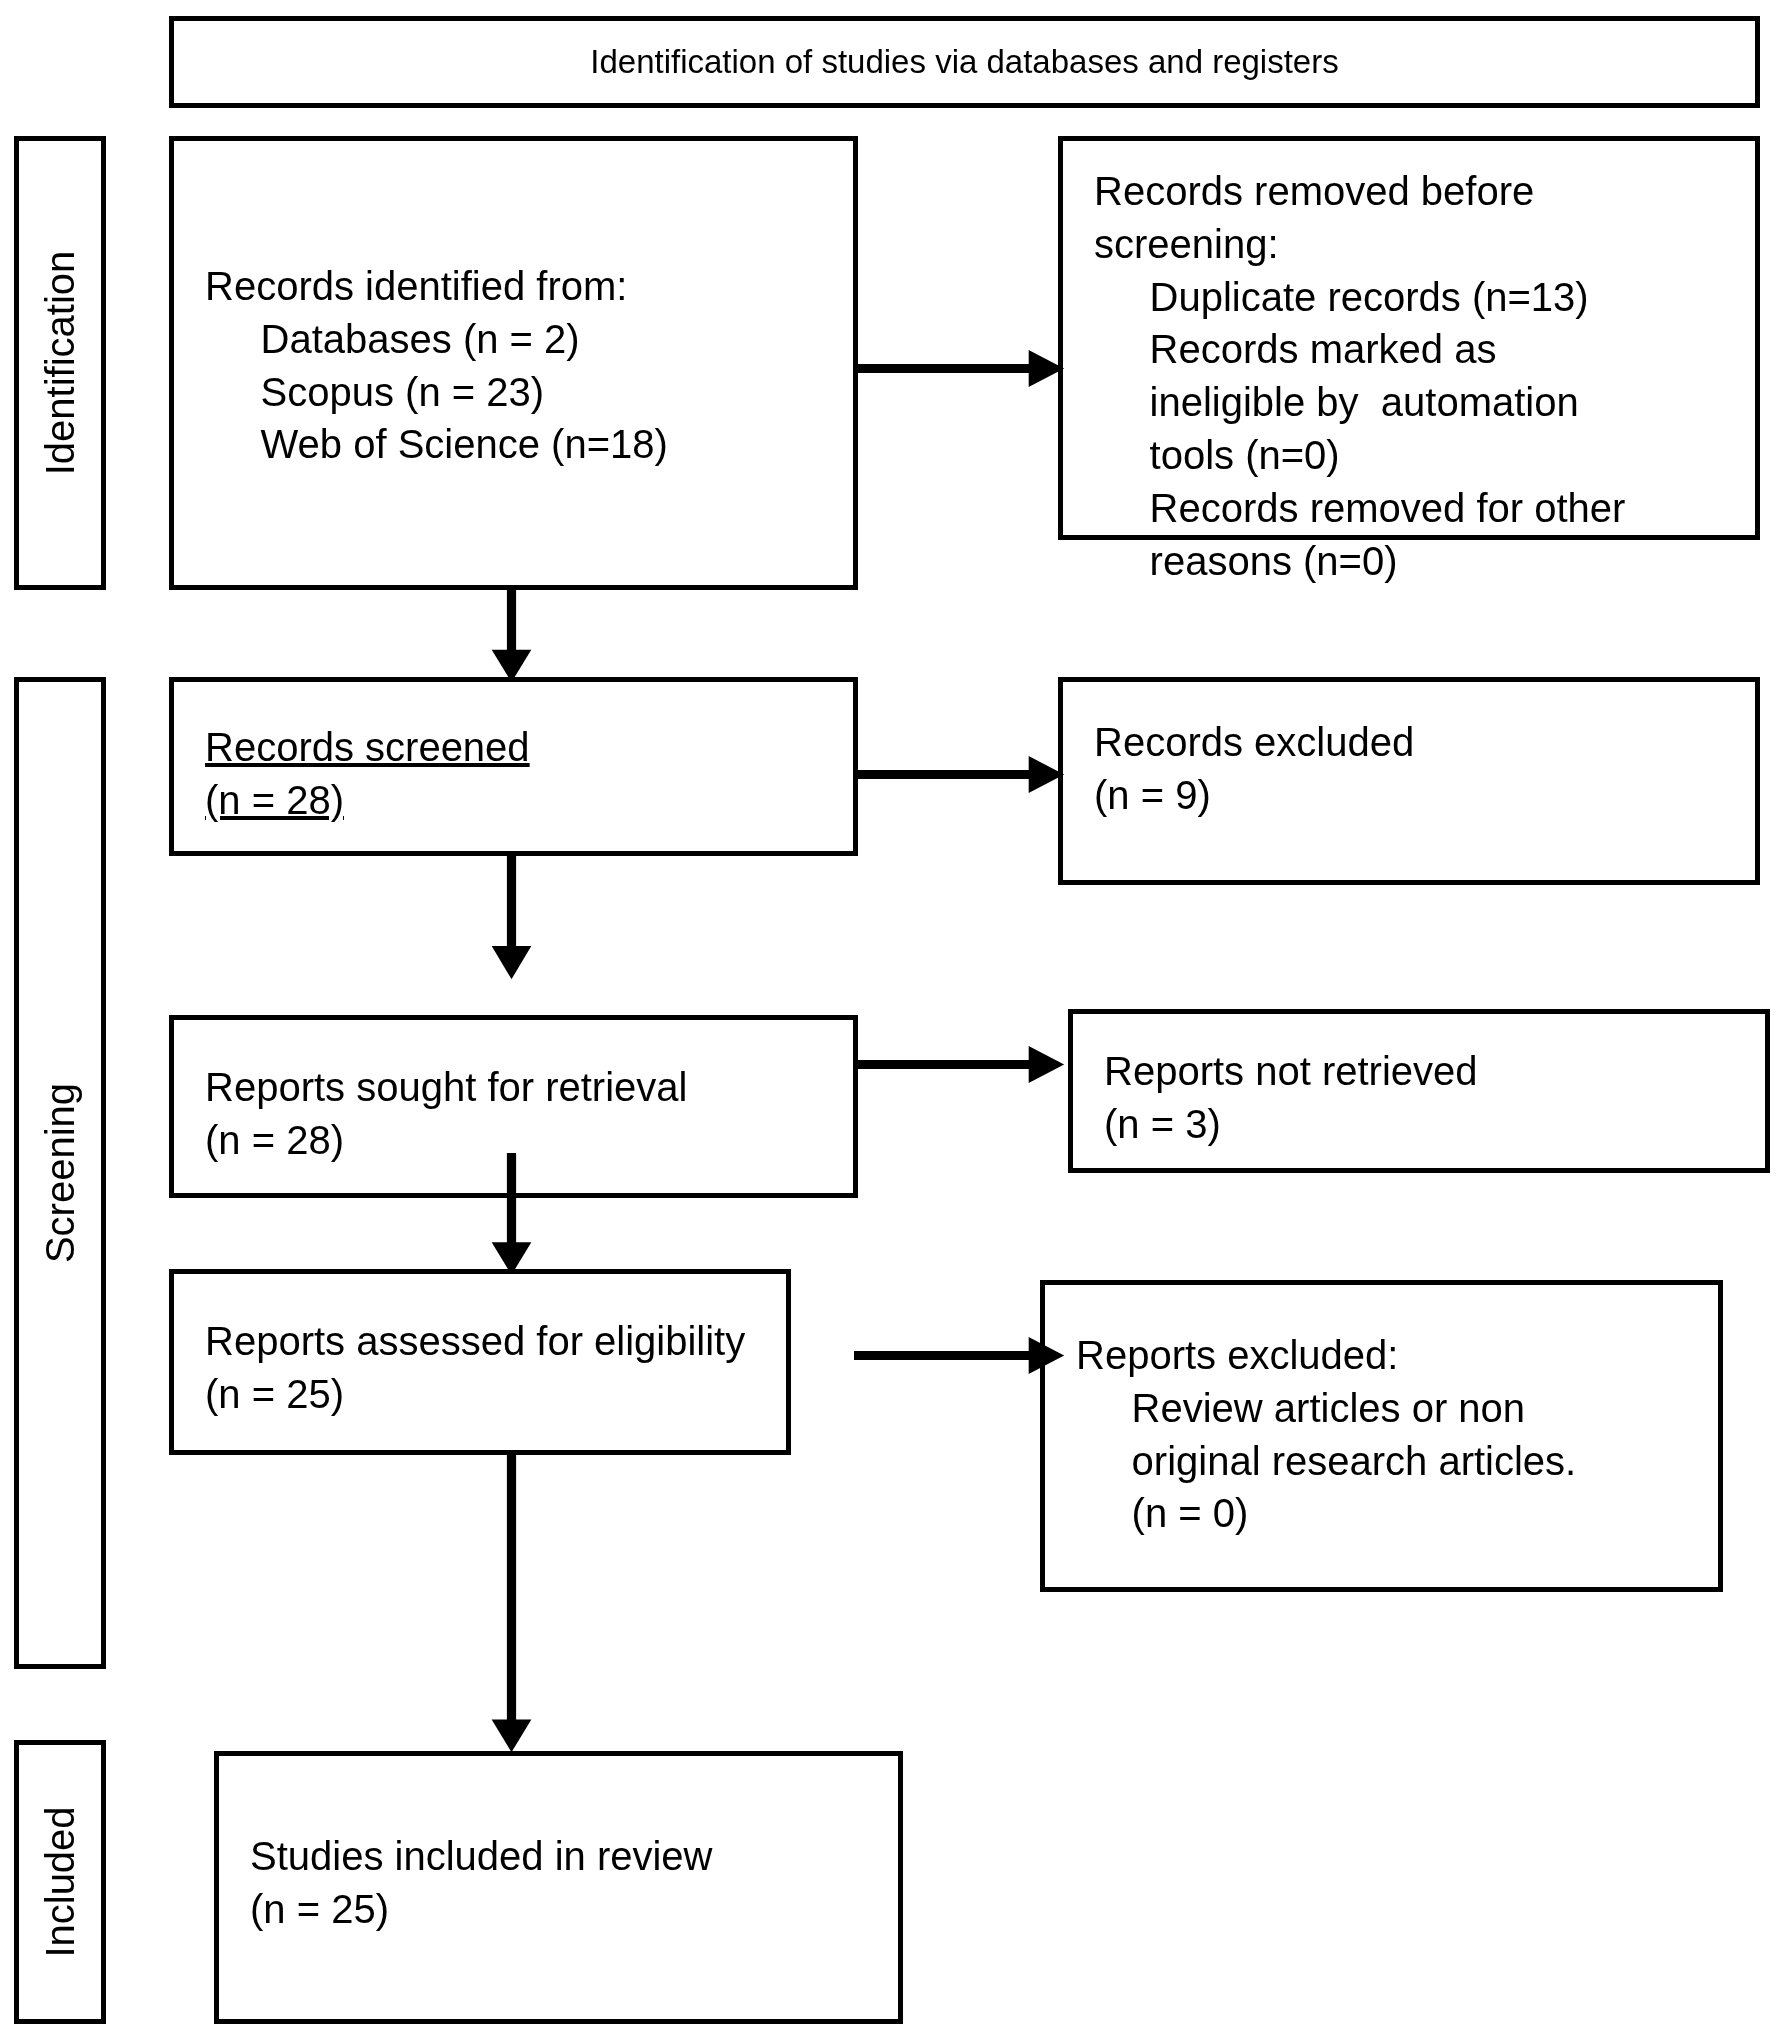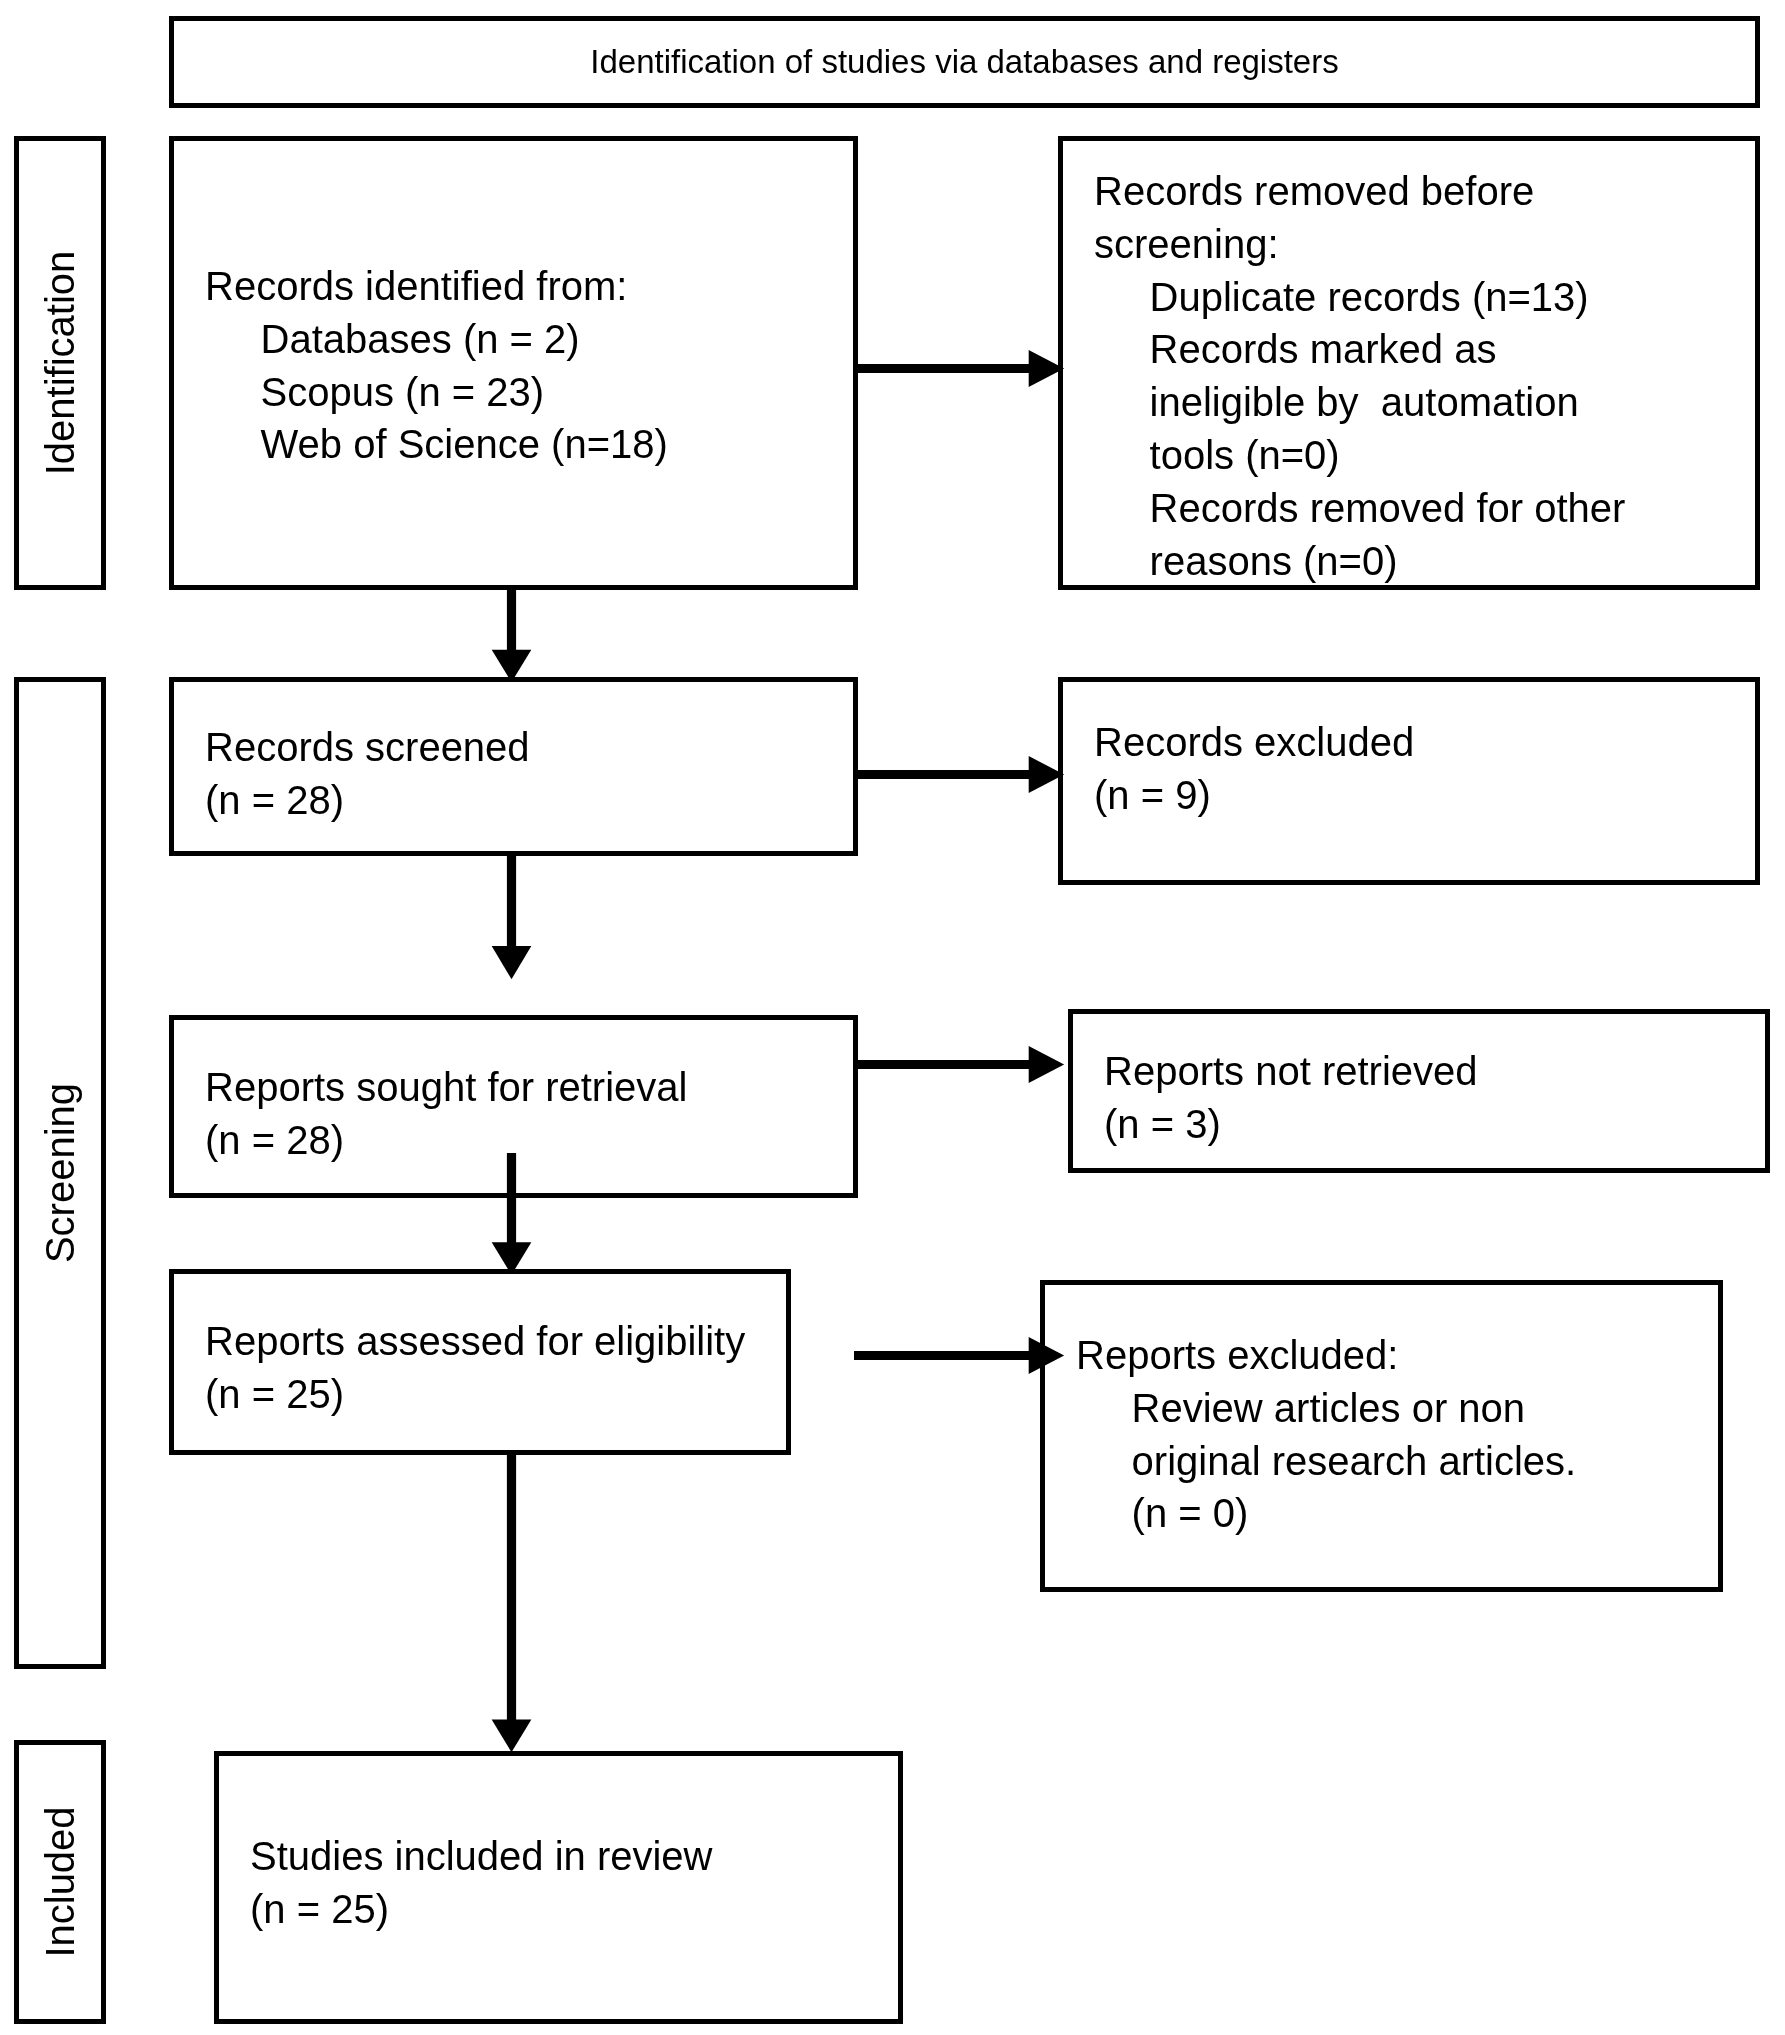--- a/index.html
+++ b/index.html
@@ -94,21 +94,21 @@
     <span class="vtext">Included</span>
   </div>
 
   <div class="box" style="left:169px; top:136px; width:689px; height:454px;">
     <div class="box-text" style="top:119px;">Records identified from:
      Databases (n = 2)
      Scopus (n = 23)
      Web of Science (n=18)</div>
   </div>
 
-  <div class="box" style="left:1058px; top:136px; width:702px; height:454px;">
+  <div class="box" style="left:1058px; top:136px; width:702px; height:404px;">
     <div class="box-text" style="top:24px;">Records removed before
 screening:
      Duplicate records (n=13)
      Records marked as
      ineligible by  automation
      tools (n=0)
      Records removed for other
      reasons (n=0)</div>
   </div>
 
@@ -116,21 +116,21 @@
     <line x1="0" y1="50" x2="252" y2="50" stroke-width="13"></line>
     <polygon class="arrow-head" points="246,24 296,50 246,76"></polygon>
   </svg>
 
   <svg class="arrow-svg" style="left:476px; top:586px; width:71px; height:99px;" viewBox="0 0 100 140">
     <line x1="50" y1="0" x2="50" y2="96" stroke-width="13"></line>
     <polygon class="arrow-head" points="22,90 78,90 50,136"></polygon>
   </svg>
 
   <div class="box" style="left:169px; top:677px; width:689px; height:179px;">
-    <div class="box-text" style="top:39px;">Records screened
+    <div class="box-text" style="top:39px;text-decoration:underline;">Records screened
 (n = 28)</div>
   </div>
 
   <div class="box" style="left:1058px; top:677px; width:702px; height:208px;">
     <div class="box-text" style="top:34px;">Records excluded
 (n = 9)</div>
   </div>
 
   <svg class="arrow-svg" style="left:854px; top:739px; width:213px; height:71px;" viewBox="0 0 300 100">
     <line x1="0" y1="50" x2="252" y2="50" stroke-width="13"></line>

